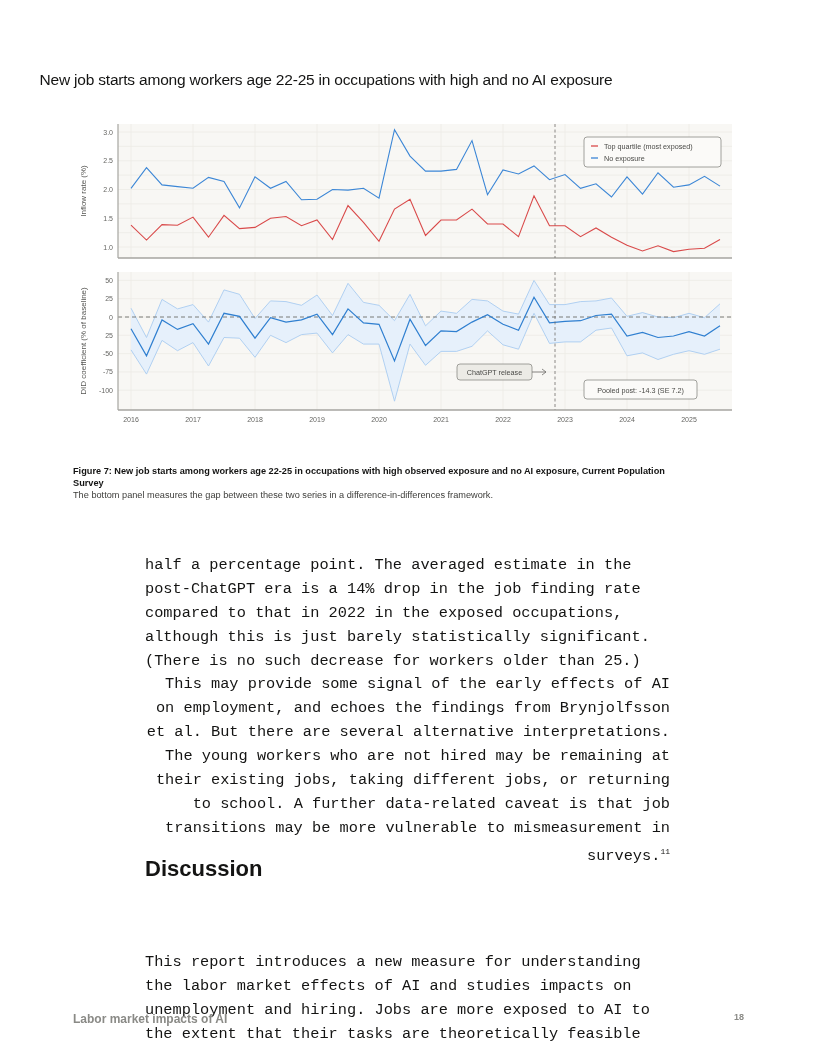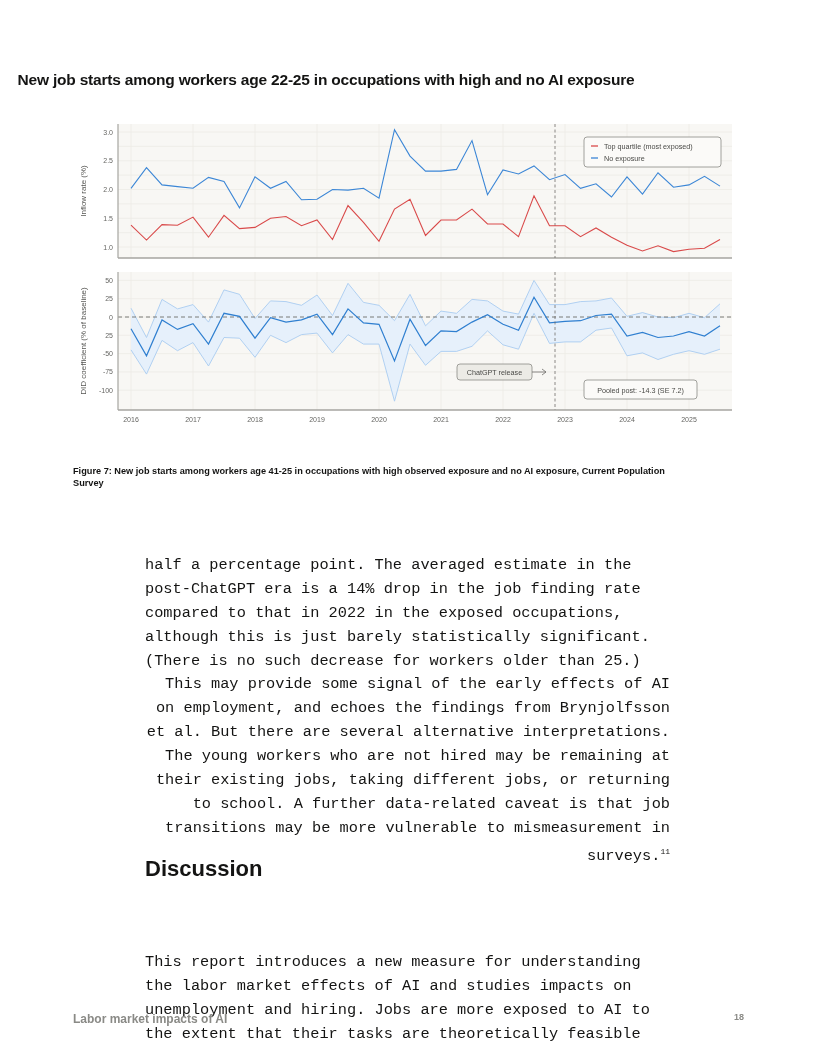--- a/index.html
+++ b/index.html
@@ -1,17 +1,17 @@
 <!DOCTYPE html>
 <html><head>
 <meta charset="utf-8">
 <style>
   html, body { margin: 0; padding: 0; background: #ffffff; }
   body { width: 816px; height: 1056px; position: relative; overflow: hidden; font-family: "Liberation Sans", sans-serif; color: #141413; }
-  .fig-title { position: absolute; left: 0; top: 71px; width: 652px; text-align: center; font-size: 15.5px; font-weight: 700; letter-spacing: -0.2px; }
+  .fig-title { position: absolute; left: 0; top: 71px; width: 652px; text-align: center; font-size: 15.5px; font-weight: 400; letter-spacing: -0.2px; }
   svg.chart { position: absolute; left: 0; top: 0; }
   .caption { position: absolute; left: 73px; top: 465px; width: 600px; font-size: 9.2px; line-height: 12px; color: #3d3d3a; }
   .caption .cap-title { font-weight: 700; color: #141413; }
   .body-text { position: absolute; left: 145px; width: 525px; font-family: Liberation Mono, monospace; font-size: 15.3px; line-height: 24px; color: #141413; }
   .body-text p { margin: 0; }
   .body-text sup { font-size: 8px; }
   .h2 { position: absolute; left: 145px; top: 856px; font-size: 22px; font-weight: 700; }
   .footer-left { position: absolute; left: 73px; top: 1012px; font-size: 12px; font-weight: 700; color: #8a8a86; }
   .footer-right { position: absolute; left: 720px; top: 1012px; width: 24px; text-align: right; font-size: 9px; font-weight: 700; color: #8a8a86; }
   .tick { font-family: "Liberation Sans", sans-serif; font-size: 7px; fill: #666663; }
@@ -132,21 +132,22 @@
     </g>
 
     <g>
       <rect x="584" y="380" width="113" height="19" rx="3" fill="#fbfaf8" stroke="#8c8b86" stroke-width="0.8"></rect>
       <text class="boxtxt" x="640.5" y="392.5" text-anchor="middle">Pooled post: -14.3 (SE 7.2)</text>
     </g>
   </g>
 </svg>
 
 <div class="caption">
-  <div class="cap-title">Figure 7: New job starts among workers age 41-25 in occupations with high observed exposure and no AI exposure, Current Population Survey</div>
+  <div class="cap-title">Figure 7: New job starts among workers age 22-25 in occupations with high observed exposure and no AI exposure, Current Population Survey</div>
+  <div>The bottom panel measures the gap between these two series in a difference-in-differences framework.</div>
 </div>
 
 <div class="body-text" style="top:553px;">
   <p>half a percentage point. The averaged estimate in the post-ChatGPT era is a 14% drop in the job finding rate compared to that in 2022 in the exposed occupations, although this is just barely statistically significant. (There is no such decrease for workers older than 25.)</p>
 </div>
 
 <div class="body-text" style="top:672px;text-align:right;">
   <p><span>This may provide some signal of the early effects of AI on employment, and echoes the findings from Brynjolfsson et al. But there are several alternative interpretations. The young workers who are not hired may be remaining at their existing jobs, taking different jobs, or returning to school. A further data-related caveat is that job transitions may be more vulnerable to mismeasurement in surveys.</span><sup>11</sup></p>
 </div>
 

